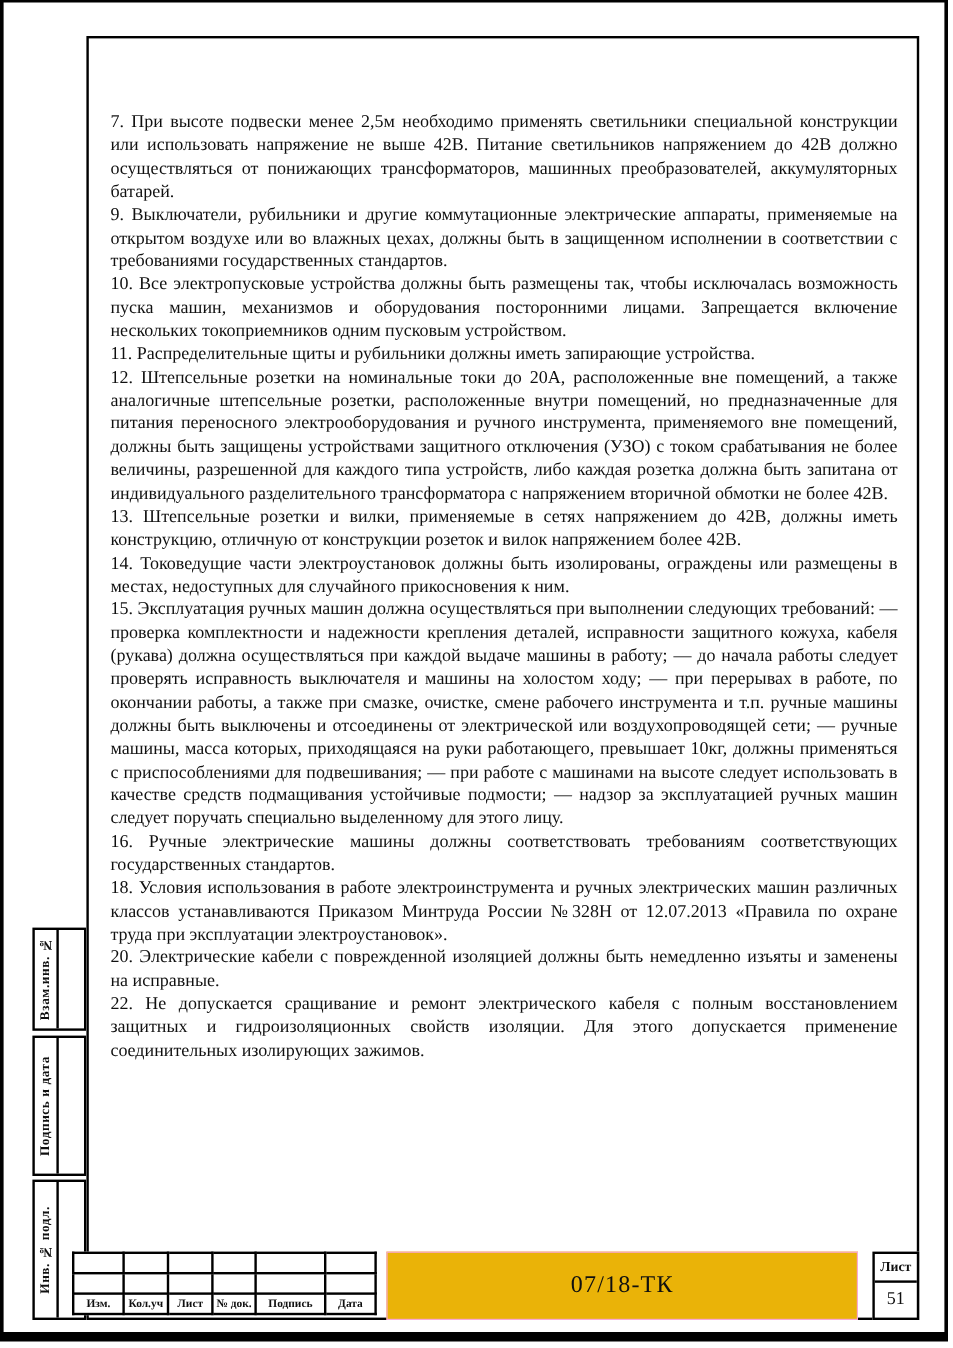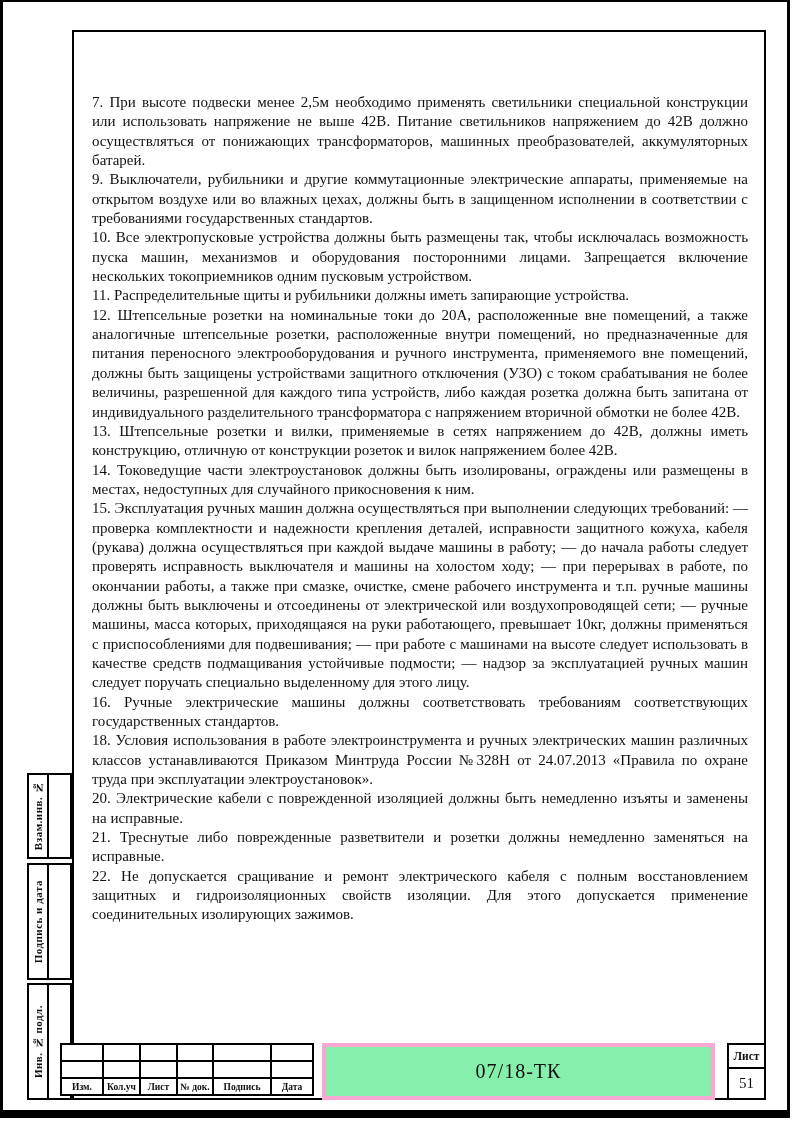--- a/index.html
+++ b/index.html
@@ -97,27 +97,27 @@
     font-weight: bold;
     font-size: 9.5px;
     overflow: hidden;
     white-space: nowrap;
   }
   .doc-cell {
     position: absolute;
     left: 322px; top: 1043px;
     width: 393px; height: 57px;
     box-sizing: border-box;
-    border: 4px solid #f9a8d4;
+    border: 1px solid #f9a8d4;
     display: flex;
     align-items: center;
     justify-content: center;
     font-size: 20px;
     letter-spacing: 1px;
-    background: #86efac;
+    background: #eab308;
   }
   .sheet-box {
     position: absolute;
     left: 727px; top: 1043px;
     width: 39px; height: 57px;
     box-sizing: border-box;
     border: 2px solid #000000;
     display: flex;
     flex-direction: column;
     background: #ffffff;
@@ -151,23 +151,22 @@
   <div class="text-block">
     <p>7. При высоте подвески менее 2,5м необходимо применять светильники специальной конструкции или использовать напряжение не выше 42В. Питание светильников напряжением до 42В должно осуществляться от понижающих трансформаторов, машинных преобразователей, аккумуляторных батарей.</p>
     <p>9. Выключатели, рубильники и другие коммутационные электрические аппараты, применяемые на открытом воздухе или во влажных цехах, должны быть в защищенном исполнении в соответствии с требованиями государственных стандартов.</p>
     <p>10. Все электропусковые устройства должны быть размещены так, чтобы исключалась возможность пуска машин, механизмов и оборудования посторонними лицами. Запрещается включение нескольких токоприемников одним пусковым устройством.</p>
     <p>11. Распределительные щиты и рубильники должны иметь запирающие устройства.</p>
     <p>12. Штепсельные розетки на номинальные токи до 20А, расположенные вне помещений, а также аналогичные штепсельные розетки, расположенные внутри помещений, но предназначенные для питания переносного электрооборудования и ручного инструмента, применяемого вне помещений, должны быть защищены устройствами защитного отключения (УЗО) с током срабатывания не более величины, разрешенной для каждого типа устройств, либо каждая розетка должна быть запитана от индивидуального разделительного трансформатора с напряжением вторичной обмотки не более 42В.</p>
     <p>13. Штепсельные розетки и вилки, применяемые в сетях напряжением до 42В, должны иметь конструкцию, отличную от конструкции розеток и вилок напряжением более 42В.</p>
     <p>14. Токоведущие части электроустановок должны быть изолированы, ограждены или размещены в местах, недоступных для случайного прикосновения к ним.</p>
     <p>15. Эксплуатация ручных машин должна осуществляться при выполнении следующих требований: — проверка комплектности и надежности крепления деталей, исправности защитного кожуха, кабеля (рукава) должна осуществляться при каждой выдаче машины в работу; — до начала работы следует проверять исправность выключателя и машины на холостом ходу; — при перерывах в работе, по окончании работы, а также при смазке, очистке, смене рабочего инструмента и т.п. ручные машины должны быть выключены и отсоединены от электрической или воздухопроводящей сети; — ручные машины, масса которых, приходящаяся на руки работающего, превышает 10кг, должны применяться с приспособлениями для подвешивания; — при работе с машинами на высоте следует использовать в качестве средств подмащивания устойчивые подмости; — надзор за эксплуатацией ручных машин следует поручать специально выделенному для этого лицу.</p>
     <p>16. Ручные электрические машины должны соответствовать требованиям соответствующих государственных стандартов.</p>
-    <p>18. Условия использования в работе электроинструмента и ручных электрических машин различных классов устанавливаются Приказом Минтруда России №328Н от 24.07.2013 «Правила по охране труда при эксплуатации электроустановок».</p>
+    <p>18. Условия использования в работе электроинструмента и ручных электрических машин различных классов устанавливаются Приказом Минтруда России №328Н от 12.07.2013 «Правила по охране труда при эксплуатации электроустановок».</p>
     <p>20. Электрические кабели с поврежденной изоляцией должны быть немедленно изъяты и заменены на исправные.</p>
-    <p>21. Треснутые либо поврежденные разветвители и розетки должны немедленно заменяться на исправные.</p>
     <p>22. Не допускается сращивание и ремонт электрического кабеля с полным восстановлением защитных и гидроизоляционных свойств изоляции. Для этого допускается применение соединительных изолирующих зажимов.</p>
   </div>
 
   <div class="side-cell cell-vzam">
     <div class="label-col">
       <span>Взам.инв. №</span>
     </div>
     <div class="empty-col"></div>
   </div>
   <div class="side-cell cell-podpis">

